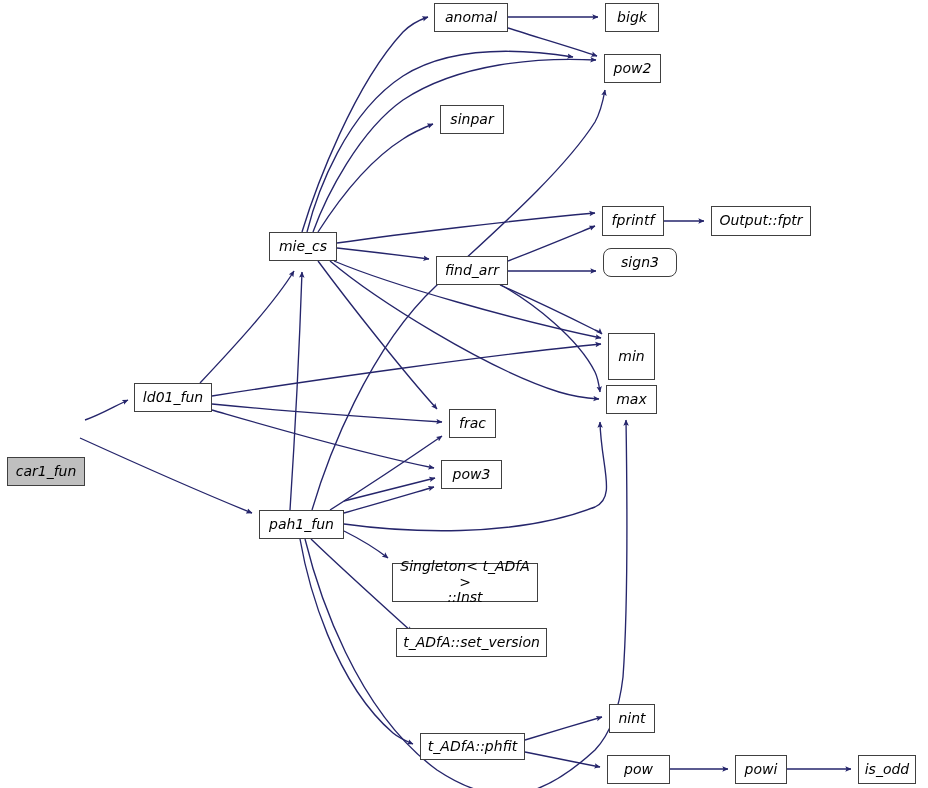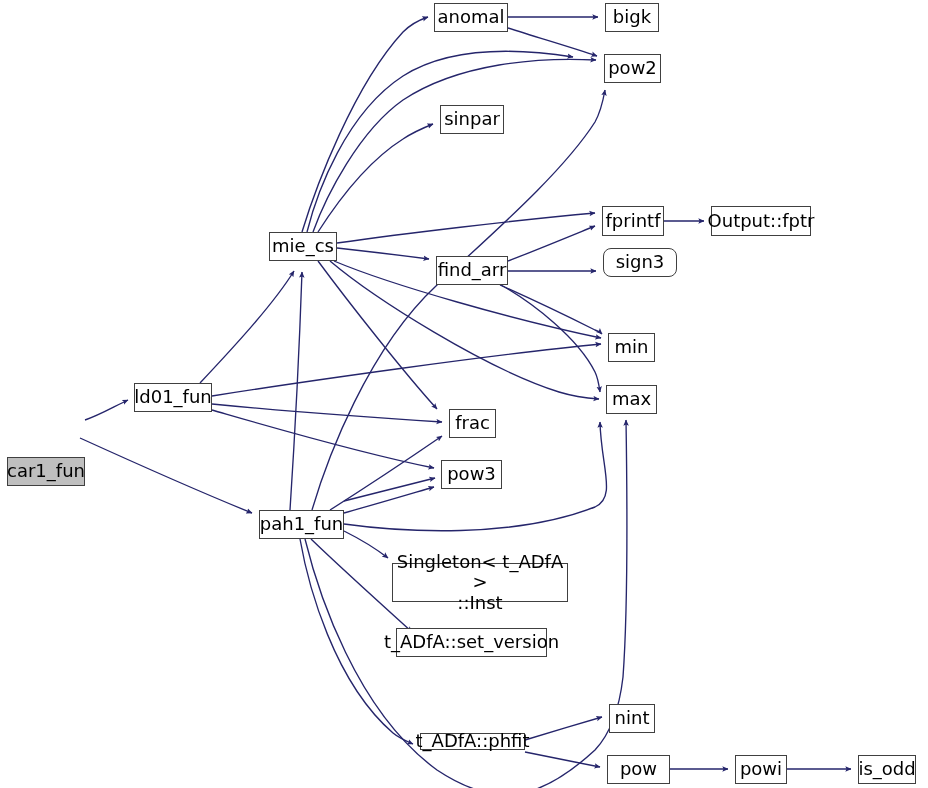--- a/index.html
+++ b/index.html
@@ -14,24 +14,25 @@
   .node{
     position:absolute;
     box-sizing:border-box;
     border:1px solid #404040;
     background:#ffffff;
     color:#000000;
     display:flex;
     align-items:center;
     justify-content:center;
     text-align:center;
-    font-size:18px;
+    font-size:14px;
     line-height:1.12;
     white-space:pre-line;
     z-index:5;
+    font-style:italic;
   }
   .node.highlight{background:#bfbfbf;margin-top:47px;}
 </style>
 </head>
 <body>
 
 <div id="canvas">
   <svg id="edges" viewBox="0 0 928 788" xmlns="http://www.w3.org/2000/svg">
       <defs>
         <marker id="arrow" viewBox="0 0 10 10" refX="9.2" refY="5" markerWidth="6.2" markerHeight="6.2" orient="auto-start-reverse" markerUnits="userSpaceOnUse">
@@ -81,26 +82,26 @@
       <div class="node" style="left: 259px; top: 510px; width: 85px; height: 29px;">pah1_fun</div>
       <div class="node" style="left: 269px; top: 232px; width: 68px; height: 29px; text-align: right;">mie_cs</div>
       <div class="node" style="left: 434px; top: 3px; width: 74px; height: 29px;">anomal</div>
       <div class="node" style="left: 605px; top: 3px; width: 54px; height: 29px;">bigk</div>
       <div class="node" style="left: 604px; top: 54px; width: 57px; height: 29px;">pow2</div>
       <div class="node" style="left: 440px; top: 105px; width: 64px; height: 29px;">sinpar</div>
       <div class="node" style="left: 602px; top: 206px; width: 62px; height: 30px;">fprintf</div>
       <div class="node" style="left: 711px; top: 206px; width: 100px; height: 30px;">Output::fptr</div>
       <div class="node" style="left: 436px; top: 256px; width: 72px; height: 29px;">find_arr</div>
       <div class="node" style="left: 603px; top: 248px; width: 74px; height: 29px; border-radius: 8px;">sign3</div>
-      <div class="node" style="left: 608px; top: 333px; width: 47px; height: 29px;">min</div>
+      <div class="node" style="left: 608px; top: 333px; width: 47px; height: 47px;">min</div>
       <div class="node" style="left: 606px; top: 385px; width: 51px; height: 29px;">max</div>
       <div class="node" style="left: 449px; top: 409px; width: 47px; height: 29px;">frac</div>
       <div class="node" style="left: 441px; top: 460px; width: 61px; height: 29px;">pow3</div>
-      <div class="node" style="left: 392px; top: 563px; width: 176px; height: 39px;">Singleton&lt; t_ADfA &gt;
+      <div class="node" style="left: 392px; top: 563px; width: 146px; height: 39px;">Singleton&lt; t_ADfA &gt;
 ::Inst</div>
       <div class="node" style="left: 396px; top: 628px; width: 151px; height: 29px;">t_ADfA::set_version</div>
-      <div class="node" style="left: 420px; top: 733px; width: 105px; height: 17px;">t_ADfA::phfit</div>
+      <div class="node" style="left: 420px; top: 733px; width: 105px; height: 27px;">t_ADfA::phfit</div>
       <div class="node" style="left: 609px; top: 704px; width: 46px; height: 29px;">nint</div>
       <div class="node" style="left: 607px; top: 755px; width: 63px; height: 29px;">pow</div>
       <div class="node" style="left: 735px; top: 755px; width: 52px; height: 29px;">powi</div>
       <div class="node" style="left: 858px; top: 755px; width: 58px; height: 29px;">is_odd</div>
     </div>
 </div>
 
 </body></html>

